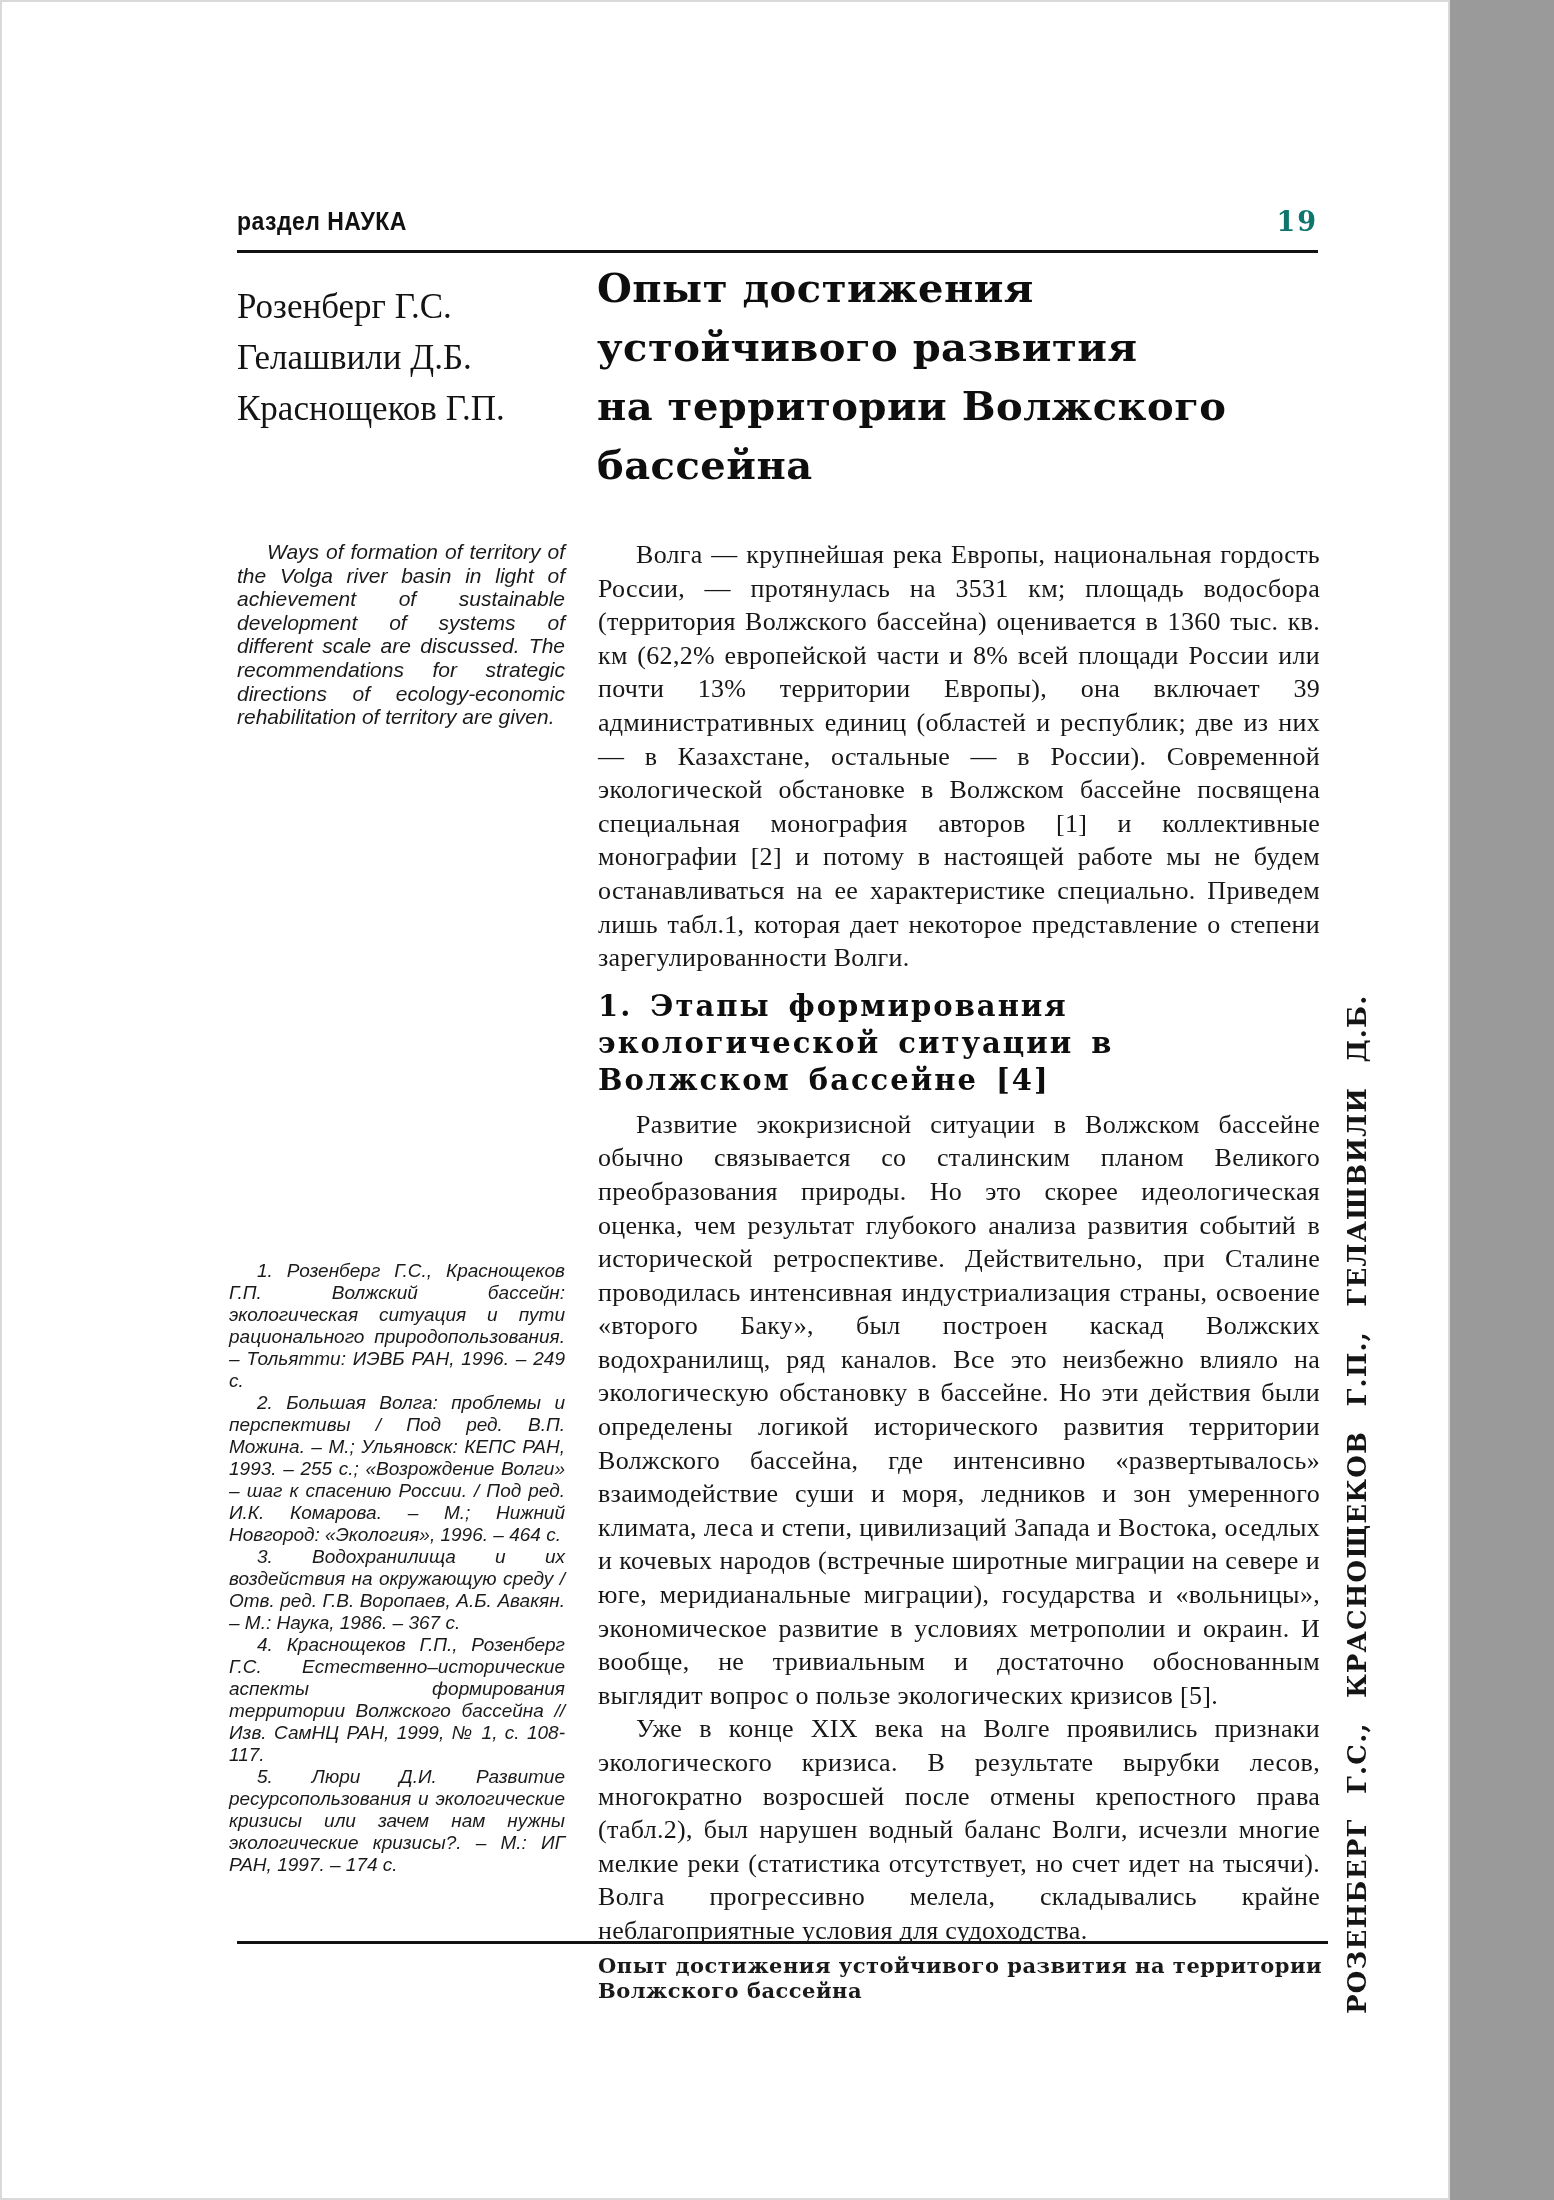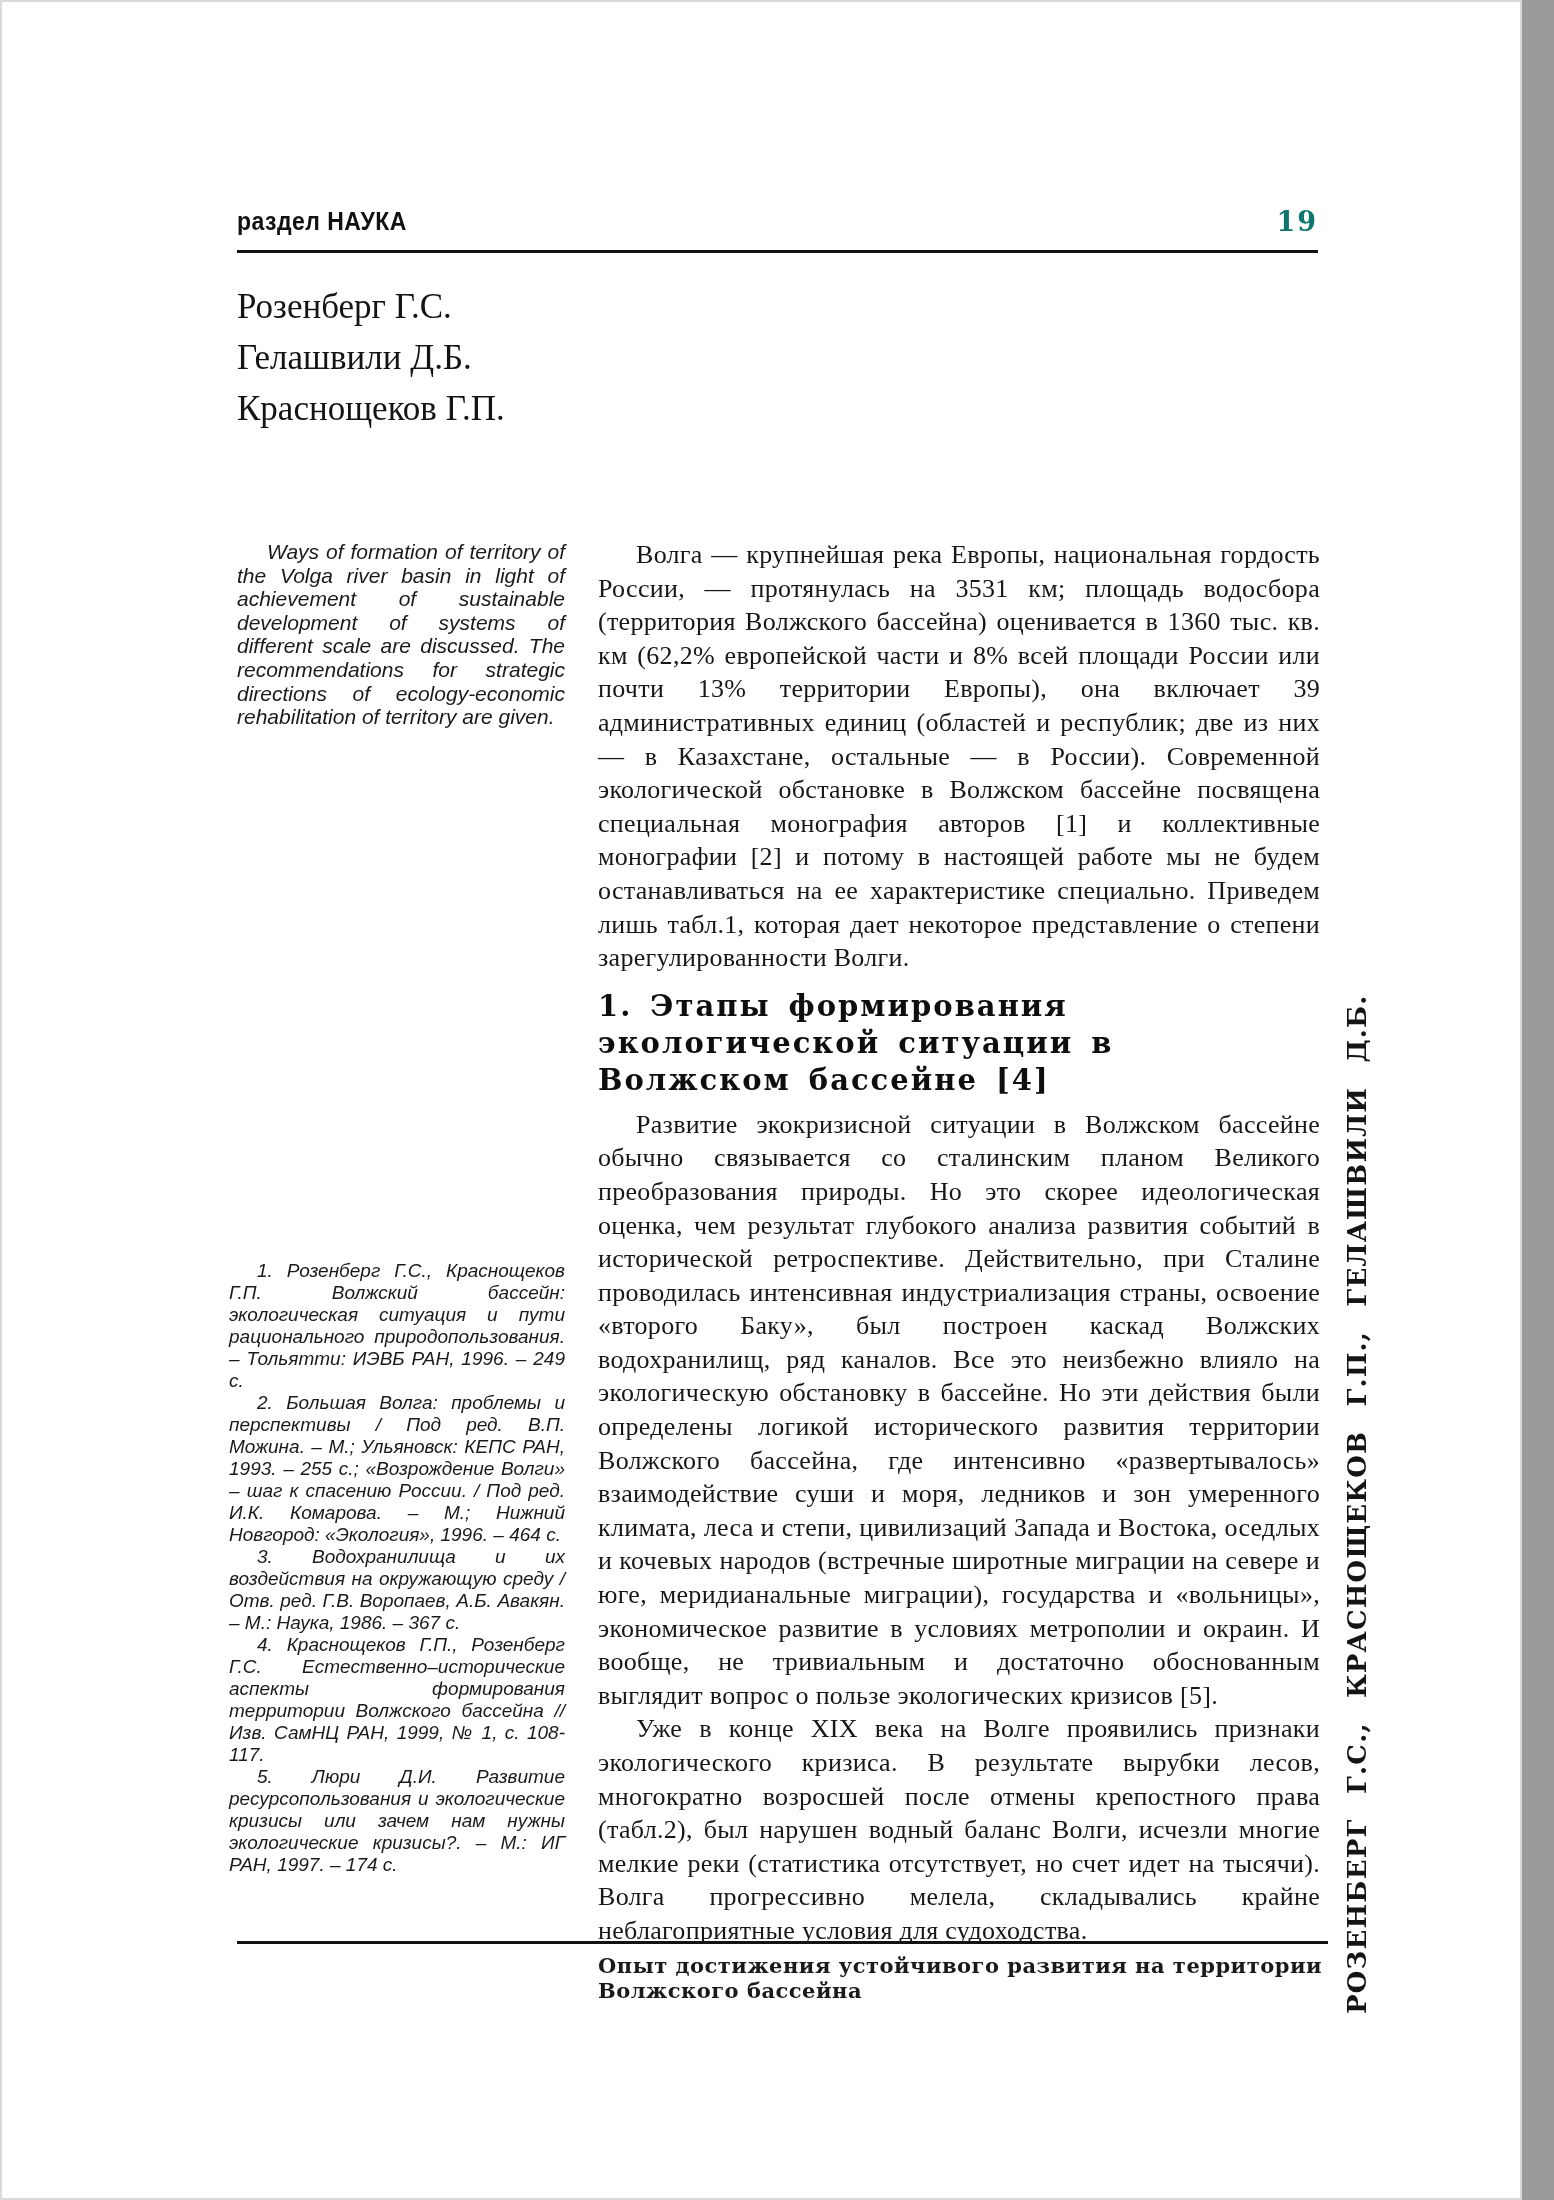--- a/index.html
+++ b/index.html
@@ -1,23 +1,24 @@
 <!DOCTYPE html>
 <html lang="ru"><head>
 <meta charset="utf-8">
 <style>
   html,body{margin:0;padding:0;background:#9a9a9a;}
   .page{
     position:relative;
-    width:1522px;height:2200px;
+    width:1402px;height:2200px;
     background:#ffffff;
     box-shadow:inset 0 0 0 2px #d9d9d9;
     overflow:hidden;
     color:#161616;
     font-family:"Liberation Serif","DejaVu Serif",serif;
+    padding-left:48px;
   }
   .section-label{
     position:absolute;left:237px;top:207px;
     font-family:"Liberation Sans","DejaVu Sans",sans-serif;
     font-weight:bold;font-size:25px;letter-spacing:0.5px;
     transform:scaleX(0.92);transform-origin:0 0;
     color:#111;
   }
   .page-number{
     position:absolute;left:1100px;top:206px;width:218px;
@@ -88,20 +89,25 @@
   <div class="section-label">раздел НАУКА</div>
   <div class="page-number">19</div>
   <div class="rule top-rule"></div>
 
   <div class="authors">
     <div>Розенберг Г.С.</div>
     <div>Гелашвили Д.Б.</div>
     <div>Краснощеков Г.П.</div>
   </div>
 
+  <h1 class="title">
+    <span>Опыт достижения</span>
+    <span>устойчивого развития</span>
+    <span>на территории Волжского бассейна</span>
+  </h1>
 
   <p class="abstract">Ways of formation of territory of the Volga river basin in light of achievement of sustainable development of systems of different scale are discussed. The recommendations for strategic directions of ecology-economic rehabilitation of territory are given.</p>
 
   <div class="references">
     <p>1. Розенберг Г.С., Краснощеков Г.П. Волжский бассейн: экологическая ситуация и пути рационального природопользования. – Тольятти: ИЭВБ РАН, 1996. – 249 с.</p>
     <p>2. Большая Волга: проблемы и перспективы / Под ред. В.П. Можина. – М.; Ульяновск: КЕПС РАН, 1993. – 255 с.; «Возрождение Волги» – шаг к спасению России. / Под ред. И.К. Комарова. – М.; Нижний Новгород: «Экология», 1996. – 464 с.</p>
     <p>3. Водохранилища и их воздействия на окружающую среду / Отв. ред. Г.В. Воропаев, А.Б. Авакян. – М.: Наука, 1986. – 367 с.</p>
     <p>4. Краснощеков Г.П., Розенберг Г.С. Естественно–исторические аспекты формирования территории Волжского бассейна // Изв. СамНЦ РАН, 1999, № 1, с. 108-117.</p>
     <p>5. Люри Д.И. Развитие ресурсопользования и экологические кризисы или зачем нам нужны экологические кризисы?. – М.: ИГ РАН, 1997. – 174 с.</p>
   </div>

